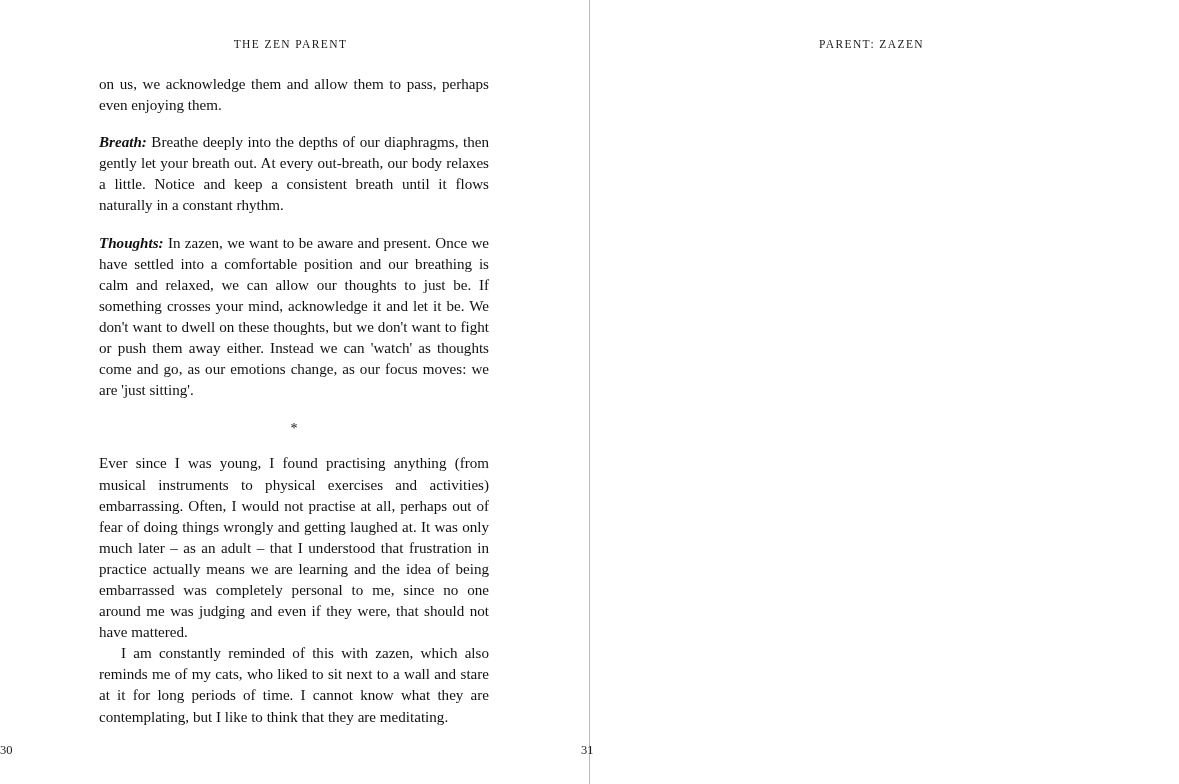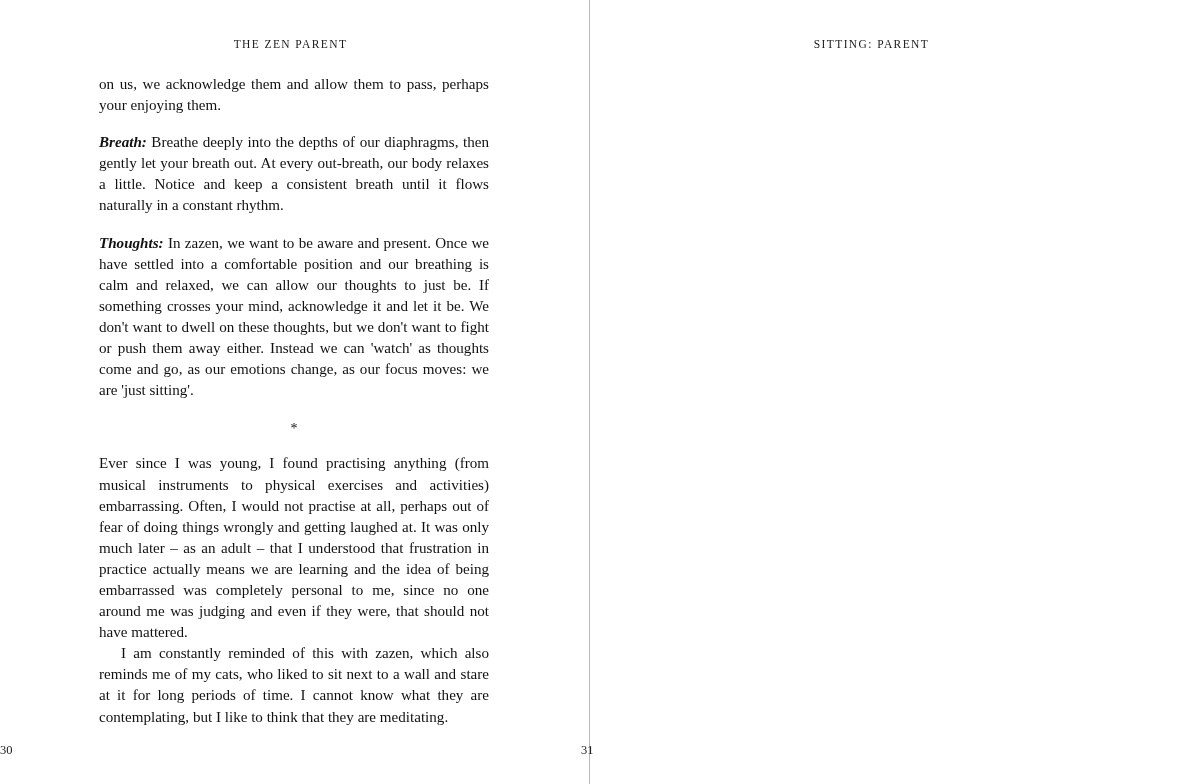--- a/index.html
+++ b/index.html
@@ -88,37 +88,37 @@
 </style>
 </head>
 <body>
 
 <div class="spread">
 
   <div class="page left">
     <div class="running-head">THE ZEN PARENT</div>
 
     <div class="text-col">
-      <p><span>on us, we acknowledge them and allow them to pass, perhaps your enjoying them.</span></p>
+      <p><span>on us, we acknowledge them and allow them to pass, perhaps even enjoying them.</span></p>
 
       <p class="gap"><span class="lead">Breath:</span><span> Breathe deeply into the depths of our diaphragms, then gently let your breath out. At every out-breath, our body relaxes a little. Notice and keep a consistent breath until it flows naturally in a constant rhythm.</span></p>
 
       <p class="gap"><span class="lead">Thoughts:</span><span> In zazen, we want to be aware and present. Once we have settled into a comfortable position and our breathing is calm and relaxed, we can allow our thoughts to just be. If something crosses your mind, acknowledge it and let it be. We don't want to dwell on these thoughts, but we don't want to fight or push them away either. Instead we can 'watch' as thoughts come and go, as our emotions change, as our focus moves: we are 'just sitting'.</span></p>
 
       <div class="divider">*</div>
 
       <p><span>Ever since I was young, I found practising anything (from musical instruments to physical exercises and activities) embarrassing. Often, I would not practise at all, perhaps out of fear of doing things wrongly and getting laughed at. It was only much later – as an adult – that I understood that frustration in practice actually means we are learning and the idea of being embarrassed was completely personal to me, since no one around me was judging and even if they were, that should not have mattered.</span></p>
 
       <p class="indent"><span>I am constantly reminded of this with zazen, which also reminds me of my cats, who liked to sit next to a wall and stare at it for long periods of time. I cannot know what they are contemplating, but I like to think that they are meditating.</span></p>
     </div>
 
     <div class="folio">30</div>
   </div>
 
   <div class="gutter"></div>
 
   <div class="page right">
-    <div class="running-head">SITTING: PARENT</div>
+    <div class="running-head">PARENT: ZAZEN</div>
 
     <div class="folio">31</div>
   </div>
 
 </div>
 
 </body></html>

